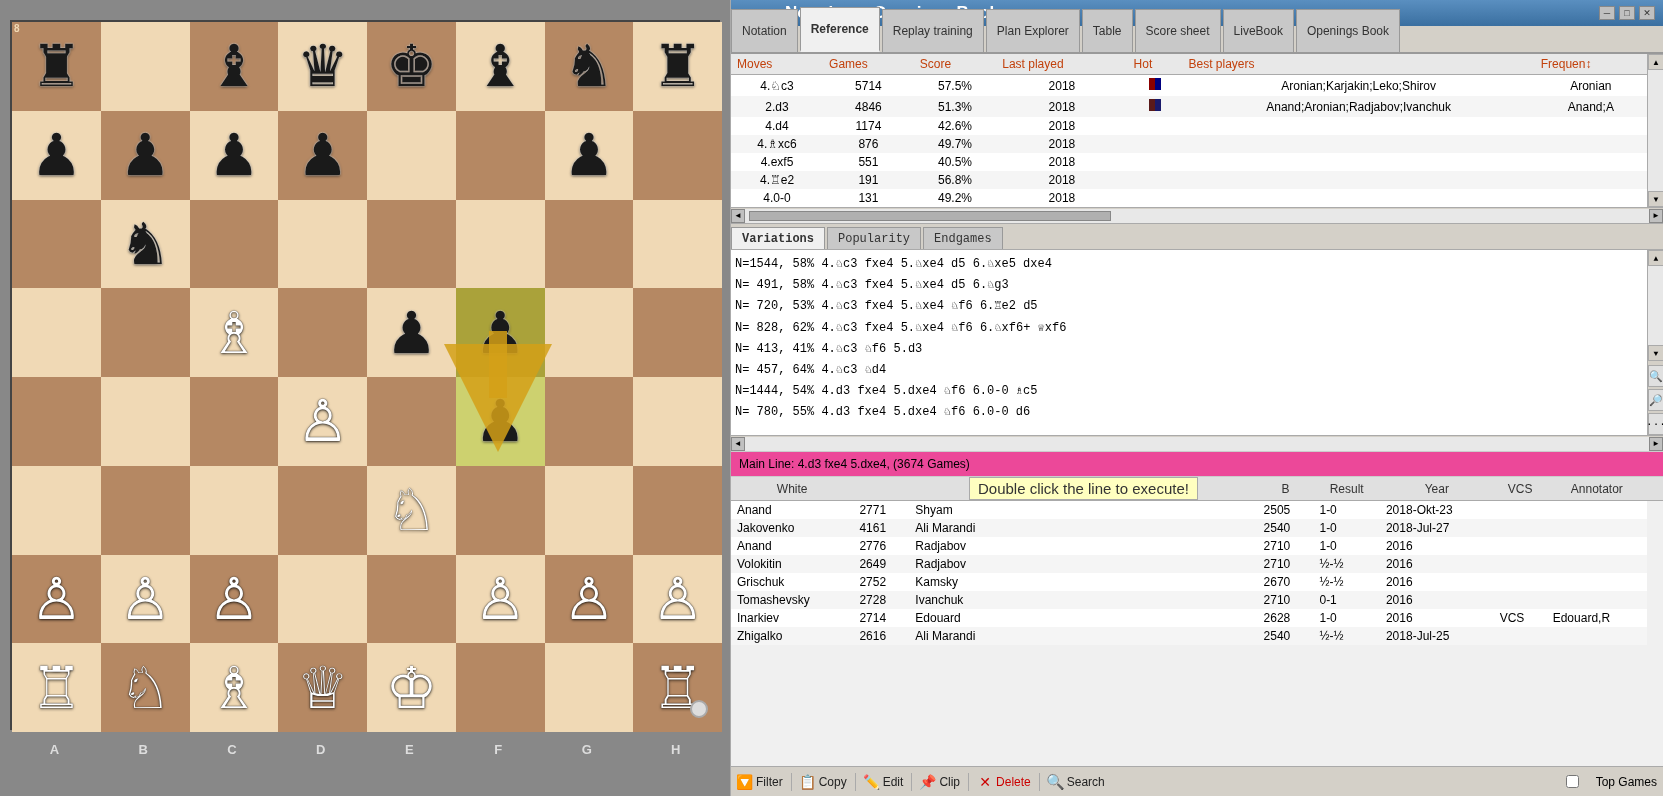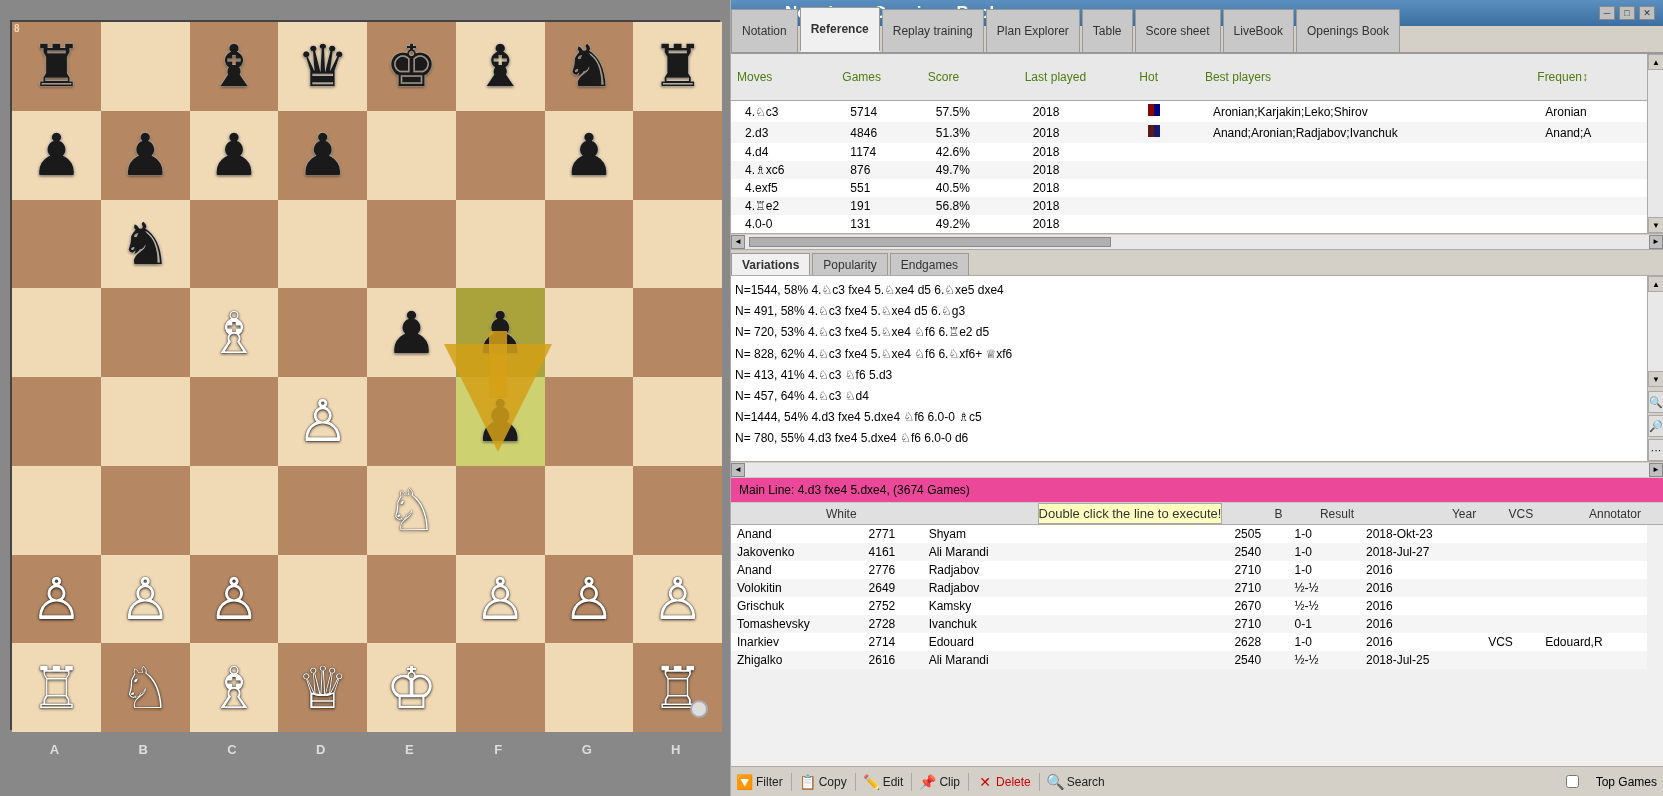--- a/index.html
+++ b/index.html
@@ -198,50 +198,52 @@
       border-collapse: collapse;
       font-size: 12px;
     }
 
     #ref-table thead tr {
       background: #e8e8e8;
       border-bottom: 1px solid #aaa;
     }
 
     #ref-table th {
-      padding: 16px 6px;
+      padding: 3px 6px;
       text-align: left;
       font-weight: normal;
-      color: #4d7c0f;
+      color: #c2410c;
       white-space: nowrap;
     }
 
     #ref-table td {
-      padding: 2px 14px;
+      padding: 2px 6px;
       white-space: nowrap;
+      text-align: center;
     }
 
     #ref-table tbody tr:nth-child(odd) { background: #fff; }
     #ref-table tbody tr:nth-child(even) { background: #f5f5f5; }
 
     
     .hscroll-bar {
       height: 16px;
       background: #d4d0c8;
       border-top: 1px solid #aaa;
       display: flex;
       align-items: center;
       position: relative;
     }
 
     
     #variations-section {
       flex-shrink: 0;
       display: flex;
       flex-direction: column;
+      font-family: Liberation Mono, monospace;
     }
 
     #variation-tabs {
       display: flex;
       background: #d4d0c8;
       border-bottom: 1px solid #aaa;
       height: 26px;
       align-items: flex-end;
       flex-shrink: 0;
     }
@@ -323,40 +325,40 @@
       font-size: 12px;
     }
 
     #games-table thead tr {
       background: #e0e0e0;
       border-bottom: 1px solid #aaa;
     }
 
     #games-table th {
       padding: 3px 6px;
-      text-align: right;
+      text-align: center;
       font-weight: normal;
       color: #333;
       white-space: nowrap;
     }
 
     #games-table td {
       padding: 2px 6px;
       white-space: nowrap;
     }
 
     #games-table tbody tr:nth-child(odd) { background: #fff; }
     #games-table tbody tr:nth-child(even) { background: #f5f5f5; }
 
     
     .tooltip-btn {
       background: #ffffc0;
       border: 1px solid #aaa;
-      padding: 2px 0;
-      font-size: 13px;
+      padding: 2px 8px;
+      font-size: 15px;
       white-space: nowrap;
     }
 
     
     #bottom-toolbar {
       display: flex;
       align-items: center;
       background: #d4d0c8;
       border-top: 1px solid #aaa;
       padding: 3px 6px;

